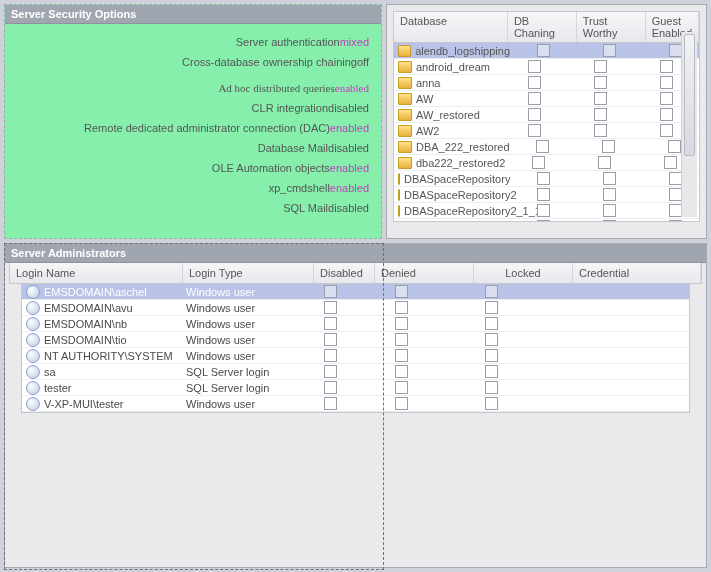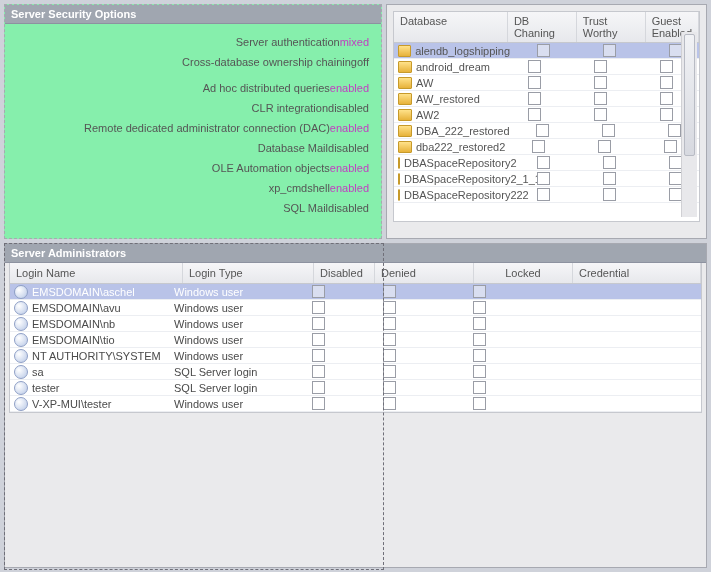--- a/index.html
+++ b/index.html
@@ -17,21 +17,21 @@
 .db-body{height:178px;overflow:hidden}
 .db-row{display:flex;align-items:center;height:15px;border-bottom:1px solid #eceef2}
 .db-row.sel{background:#b9c3e8}
 .db-cell-name{display:flex;width:112px;padding-left:4px;color:#555}
 .db-icon{width:12px;height:10px;background:linear-gradient(#ffe28a,#e7b23a);border:1px solid #c79a2a;margin-right:4px;border-radius:1px}
 .db-chk{flex:0 0 66px;text-align:center}
 .chk{display:inline-block;width:11px;height:11px;border:1px solid #9a9da6;background:#fff;vertical-align:middle}
 .chk.sel{background:#d9def0}
 .admins-head{display:flex;background:linear-gradient(#f6f6f8,#e7e8ec);border:1px solid #c6c8ce;border-top:none;margin:0 4px}
 .admins-head div{padding:4px 6px;border-right:1px solid #d5d7dc;color:#555}
-.admins-body{background:#fff;border:1px solid #c6c8ce;border-top:none;margin:0 4px}
+.admins-body{background:#fff;border:1px solid #c6c8ce;border-top:none;margin:0 16px}
 .ad-row{display:flex;align-items:center;height:15px;border-bottom:1px solid #eceef2}
 .ad-row.sel{background:#b9c3e8;color:#fff}
 .ad-name{width:160px;display:flex;align-items:center;padding-left:4px}
 .ad-icon{width:12px;height:12px;border-radius:50%;background:radial-gradient(circle at 4px 4px,#fff,#b7c7e6);border:1px solid #8fa0c6;margin-right:4px}
 .ad-type{width:118px}
 .ad-chk{flex:0 0 52px;text-align:center}
 .scrollbar{position:absolute;right:2px;top:20px;bottom:4px;width:15px;background:#e8e8eb;border-left:1px solid #d0d0d4}
 .scrollbar .thumb{position:absolute;left:2px;right:2px;top:2px;height:120px;background:linear-gradient(#f1f2f5,#d7d9e0);border:1px solid #b8bbc4;border-radius:2px}
 </style>
 </head>
@@ -42,21 +42,21 @@
   <div class="panel-hdr">Server Security Options</div>
   <div class="panel-body" id="ss-body">
         <div class="opt-row">
           <span class="opt-label">Server authentication</span>
           <span class="opt-val">mixed</span>
         </div>
         <div class="opt-row">
           <span class="opt-label">Cross-database ownership chaining</span>
           <span style="color: rgb(85, 85, 85);">off</span>
         </div>
-        <div class="opt-row" style="margin-top: 6px;">
+        <div class="opt-row" style="margin-top: 6px; font-family: Liberation Serif, serif;">
           <span class="opt-label">Ad hoc distributed queries</span>
           <span class="opt-val">enabled</span>
         </div>
         <div class="opt-row">
           <span class="opt-label">CLR integration</span>
           <span style="color: rgb(85, 85, 85);">disabled</span>
         </div>
         <div class="opt-row">
           <span class="opt-label">Remote dedicated administrator connection (DAC)</span>
           <span class="opt-val">enabled</span>
@@ -103,20 +103,29 @@
               <span class="db-icon"></span>
               <span>android_dream</span>
             </div>
             <div class="db-chk"><span class="chk"></span></div>
             <div class="db-chk"><span class="chk"></span></div>
             <div class="db-chk"><span class="chk"></span></div>
           </div>
           <div class="db-row">
             <div class="db-cell-name">
               <span class="db-icon"></span>
+              <span>anna</span>
+            </div>
+            <div class="db-chk"><span class="chk"></span></div>
+            <div class="db-chk"><span class="chk"></span></div>
+            <div class="db-chk"><span class="chk"></span></div>
+          </div>
+          <div class="db-row">
+            <div class="db-cell-name">
+              <span class="db-icon"></span>
               <span>AW</span>
             </div>
             <div class="db-chk"><span class="chk"></span></div>
             <div class="db-chk"><span class="chk"></span></div>
             <div class="db-chk"><span class="chk"></span></div>
           </div>
           <div class="db-row">
             <div class="db-cell-name">
               <span class="db-icon"></span>
               <span>AW_restored</span>
@@ -140,20 +149,29 @@
               <span>DBA_222_restored</span>
             </div>
             <div class="db-chk"><span class="chk"></span></div>
             <div class="db-chk"><span class="chk"></span></div>
             <div class="db-chk"><span class="chk"></span></div>
           </div>
           <div class="db-row">
             <div class="db-cell-name">
               <span class="db-icon"></span>
               <span>dba222_restored2</span>
+            </div>
+            <div class="db-chk"><span class="chk"></span></div>
+            <div class="db-chk"><span class="chk"></span></div>
+            <div class="db-chk"><span class="chk"></span></div>
+          </div>
+          <div class="db-row">
+            <div class="db-cell-name">
+              <span class="db-icon"></span>
+              <span>DBASpaceRepository</span>
             </div>
             <div class="db-chk"><span class="chk"></span></div>
             <div class="db-chk"><span class="chk"></span></div>
             <div class="db-chk"><span class="chk"></span></div>
           </div>
           <div class="db-row">
             <div class="db-cell-name">
               <span class="db-icon"></span>
               <span>DBASpaceRepository2</span>
             </div>

